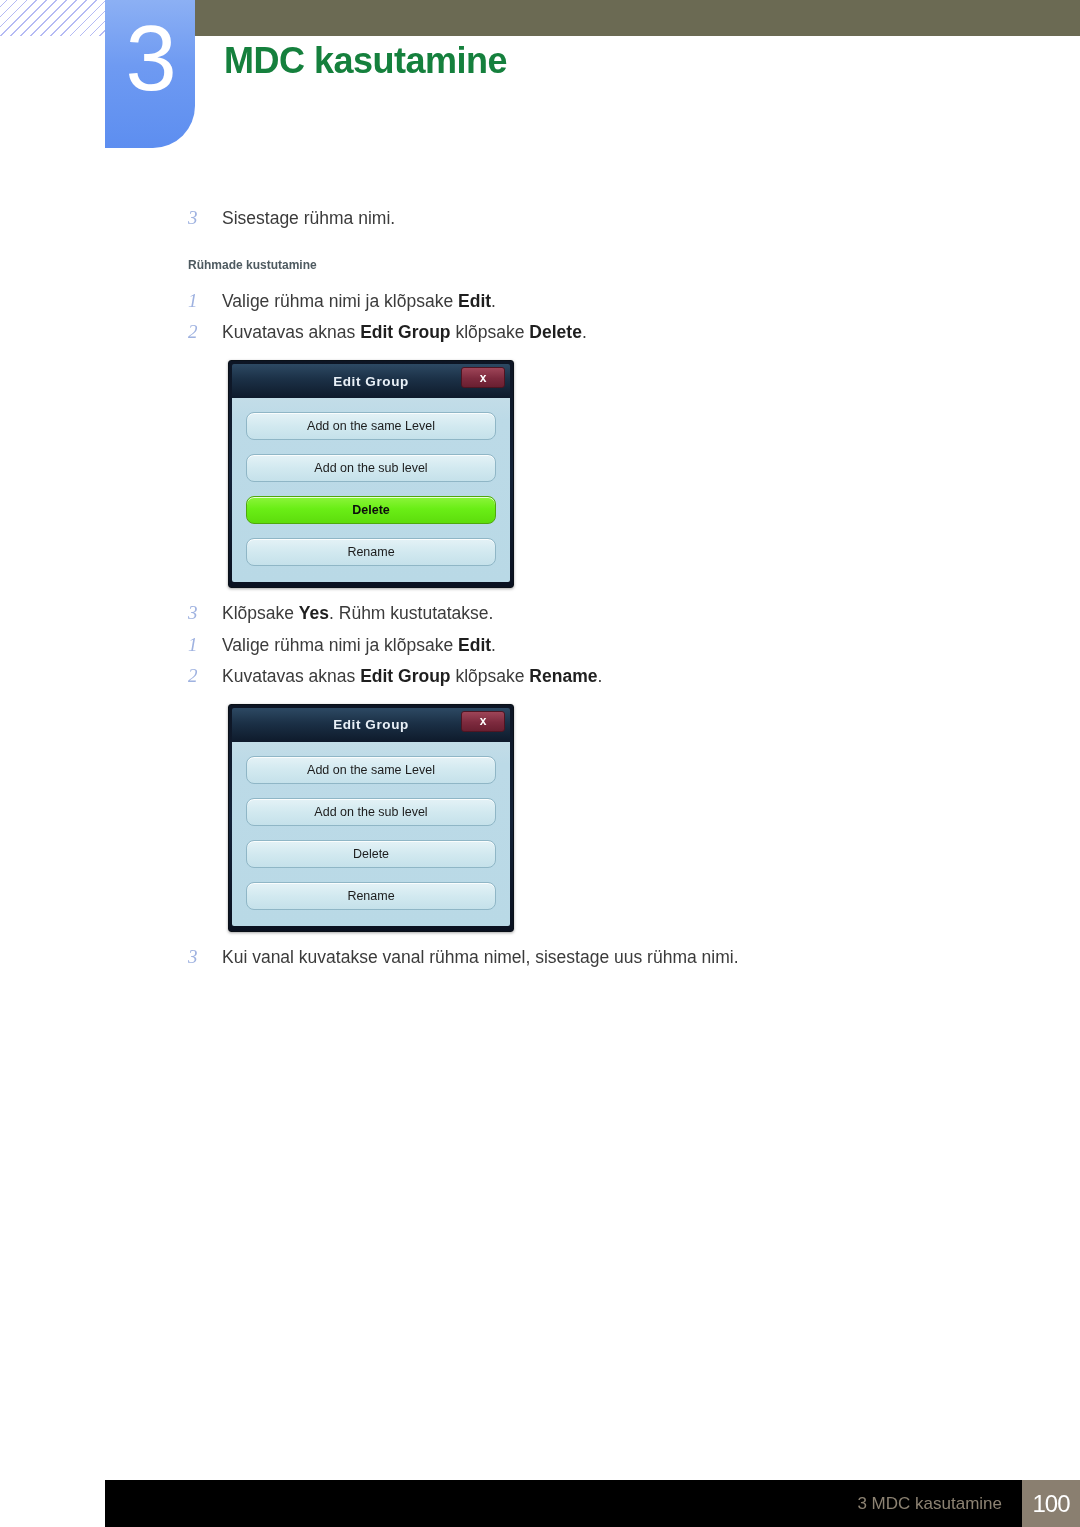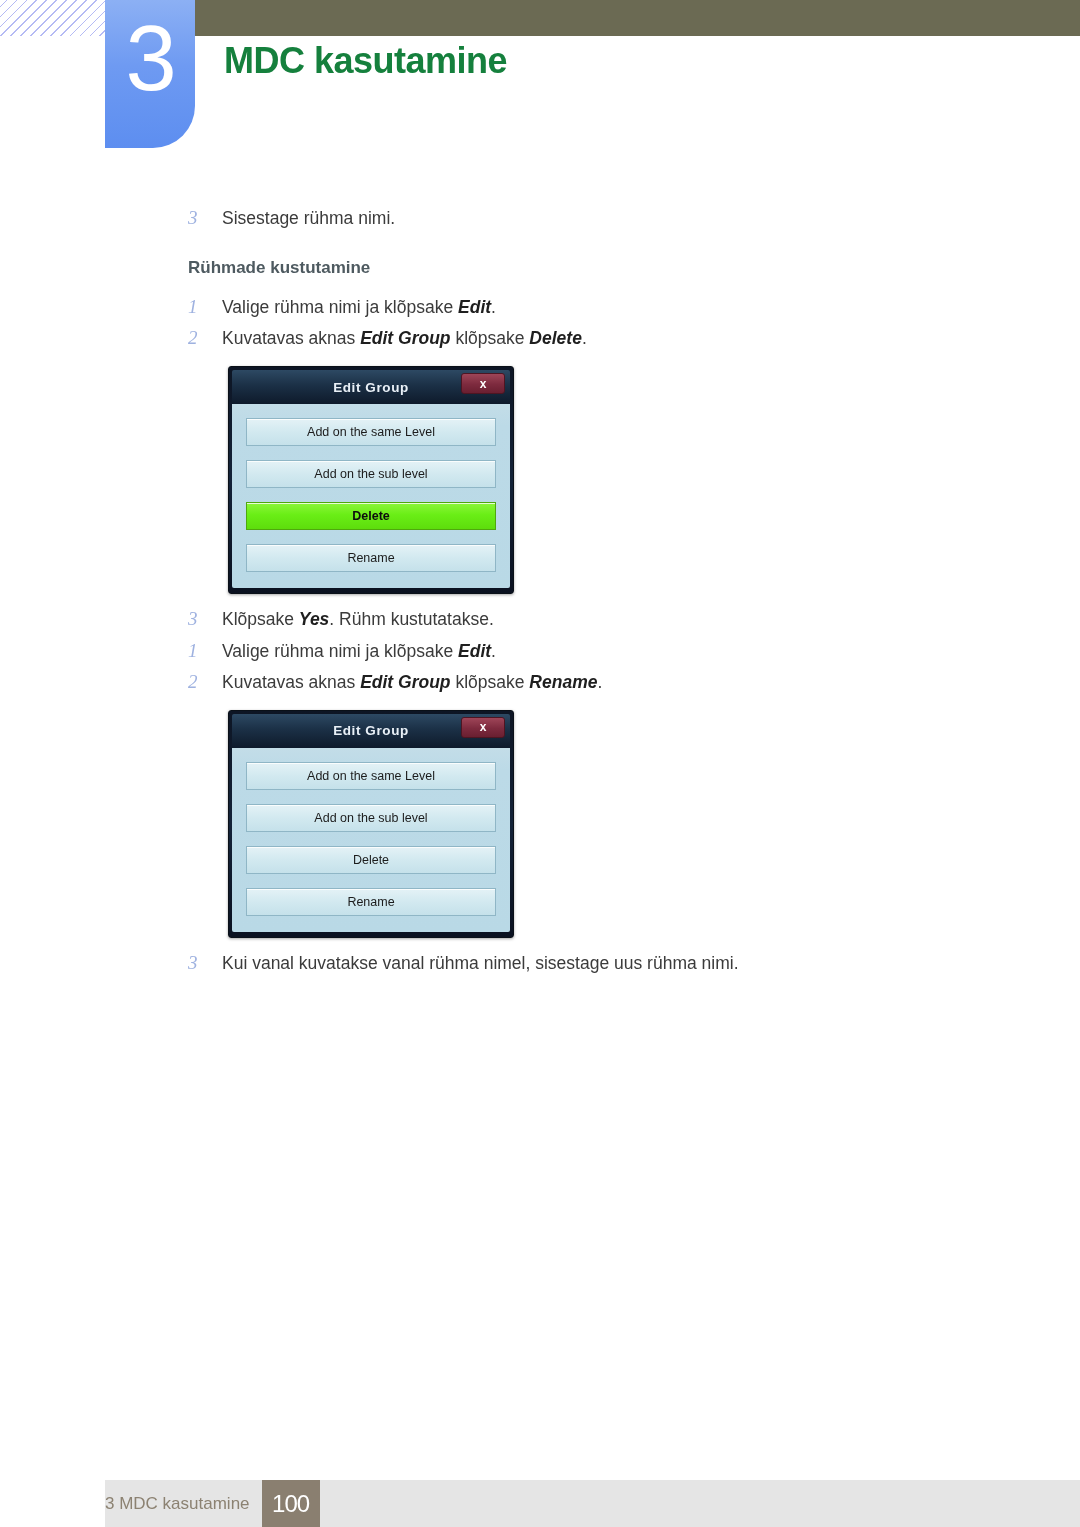--- a/index.html
+++ b/index.html
@@ -91,26 +91,26 @@
     color: #9fb2e0;
     font-size: 19px;
     font-style: italic;
     font-family: "Liberation Serif", serif;
   }
   .step .txt {
     color: #3b3b3b;
     font-size: 17.5px;
     line-height: 1.55;
   }
-  .step .txt b { color: #1f1f1f; font-weight: bold; font-style: italic; }
+  .step .txt b { color: #1f1f1f; font-weight: bold; }
 
   .subhead {
     padding-left: 188px;
     color: #4e5a60;
-    font-size: 17px;
+    font-size: 12px;
     font-weight: bold;
     margin: 26px 0 16px 0;
   }
 
   
   .dialog-wrap {
     padding-left: 228px;
     margin: 14px 0 12px 0;
   }
   .mdc-dialog {
@@ -156,21 +156,21 @@
   }
   .mdc-body {
     background: linear-gradient(180deg, #c3dde8 0%, #bcdae7 12%, #b9d9e6 100%);
     border-radius: 0 0 2px 2px;
     padding: 14px 14px 16px 14px;
   }
   .mdc-btn {
     height: 26px;
     background: linear-gradient(180deg, #e4f2f6 0%, #d2e9f0 50%, #c5e1ea 100%);
     border: 1px solid #8fb6c6;
-    border-radius: 0;
+    border-radius: 8px;
     display: flex;
     align-items: center;
     justify-content: center;
     color: #1c1c1c;
     font-size: 12.5px;
     margin-bottom: 14px;
     box-shadow: inset 0 1px 0 rgba(255,255,255,0.8);
   }
   .mdc-btn:last-child { margin-bottom: 0; }
   .mdc-btn.highlight {
@@ -180,24 +180,25 @@
     color: #0d0d0d;
   }
 
   
   .footer {
     position: absolute;
     left: 105px;
     top: 1480px;
     width: 975px;
     height: 47px;
-    background: #e5e5e5;
-    display: flex;
-    align-items: center;
-    justify-content: flex-start;
+    background: #000000;
+    display: flex;
+    align-items: center;
+    justify-content: flex-end;
+    gap: 8px;
   }
   .footer .label {
     color: #8c8272;
     font-size: 17px;
     margin-right: 12px;
   }
   .footer .pageno {
     width: 58px;
     height: 47px;
     background: #8a7f70;

